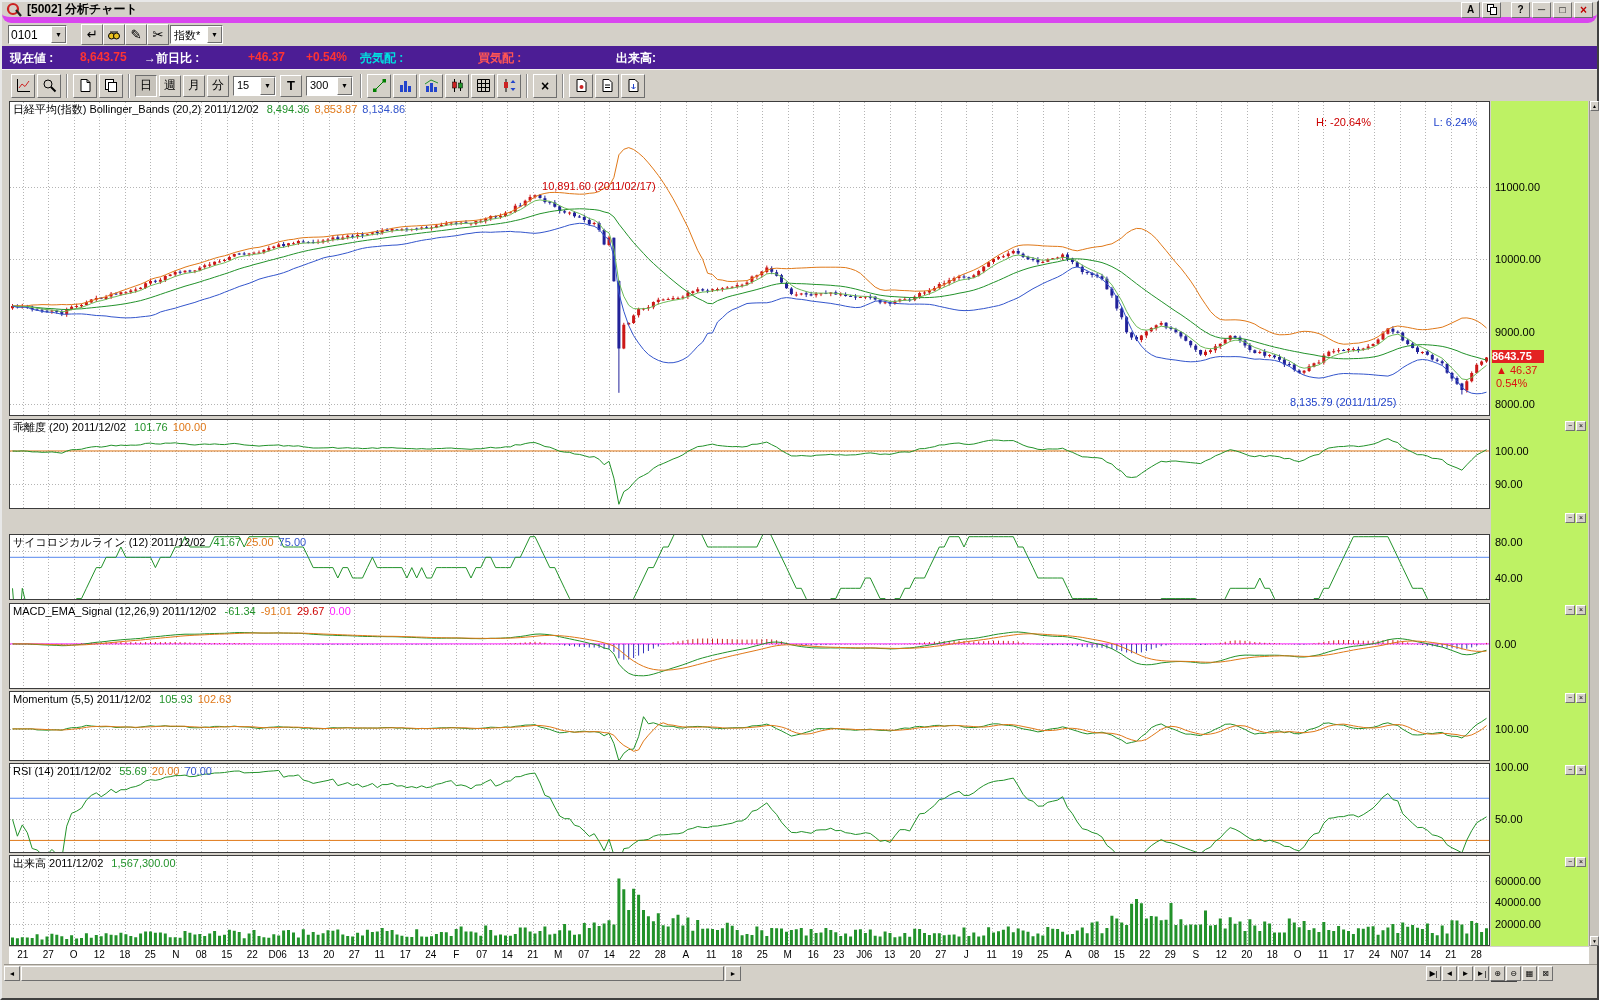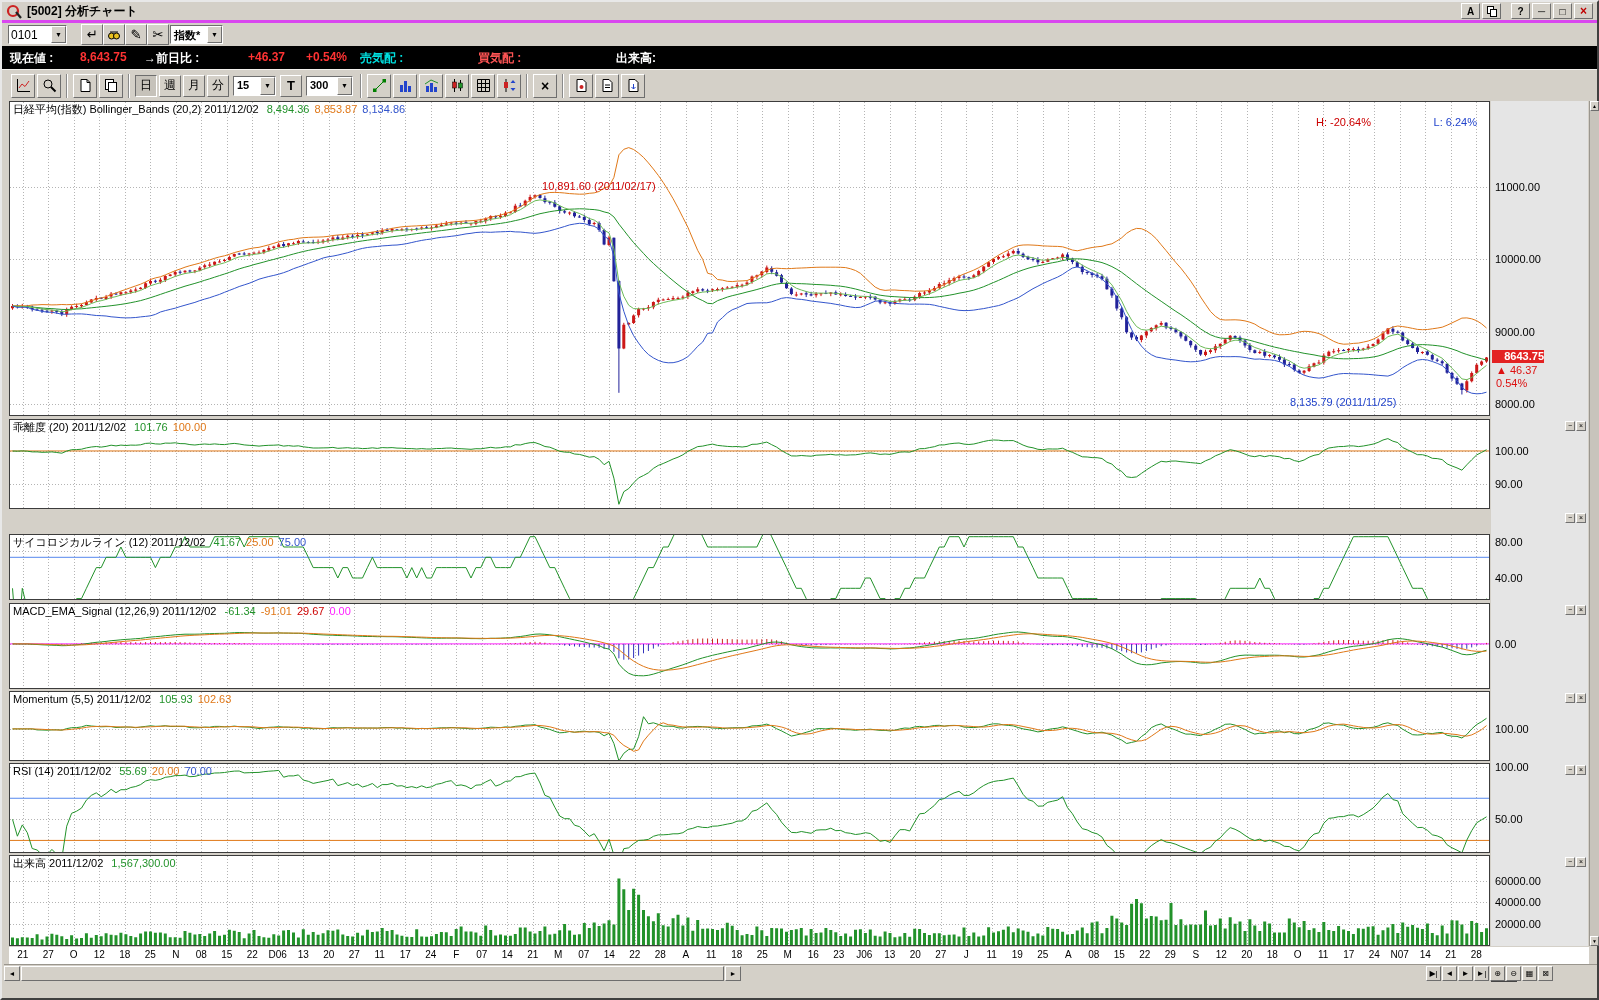--- a/index.html
+++ b/index.html
@@ -1,37 +1,37 @@
 <!DOCTYPE html>
 <html><head>
 <meta charset="utf-8">
 <style>
   *{margin:0;padding:0;box-sizing:border-box;}
   html,body{width:1599px;height:1000px;}
   body{background:#d4d0c8;font-family:"Liberation Sans","DejaVu Sans",sans-serif;overflow:hidden;position:relative;font-size:12px;}
   .window{position:absolute;inset:0;border:2px solid;border-color:#e8e8e8 #404040 #404040 #e8e8e8;background:#d4d0c8;}
   
-  .titlebar{position:absolute;left:0;top:0;right:0;height:21px;display:flex;align-items:center;padding:0 4px;background:#d4d0c8;border-bottom:3px solid #d946ef;}
+  .titlebar{position:absolute;left:0;top:0;right:0;height:21px;display:flex;align-items:center;padding:0 4px;background:#d4d0c8;border-bottom:6px solid #d946ef;border-radius:9px;}
   .title-text{font-weight:bold;color:#000;margin-left:5px;font-size:12px;}
   .tb-spacer{flex:1;}
   .tbtn{width:19px;height:16px;margin-left:2px;display:inline-flex;align-items:center;justify-content:center;background:#d4d0c8;border:1px solid;border-color:#fff #6e6e6e #6e6e6e #fff;font-size:10px;font-weight:bold;font-family:inherit;padding:0;}
   .tbtn.close{color:#c00000;font-size:12px;}
   .tb-gap{width:8px;}
   
   .row2{position:absolute;left:0;top:21px;right:0;height:23px;background:#d4d0c8;}
   .blackfill{position:absolute;left:204px;top:0;right:0;bottom:0;background:#000;}
   .symbol-name{position:absolute;left:12px;top:3px;color:#fff;font-weight:bold;font-size:13px;}
   .combo{position:absolute;display:flex;height:19px;background:#fff;border:1px solid;border-color:#6e6e6e #fff #fff #6e6e6e;}
   .cinput{width:42px;border:none;outline:none;font-family:inherit;font-size:12px;padding:1px 2px;}
-  .ctext{display:inline-block;padding:2px 3px;font-size:11px;background:#fff;min-width:36px;font-weight:bold;}
+  .ctext{display:inline-block;padding:2px 3px;font-size:11px;background:#fff;min-width:36px;}
   .carrow{width:15px;background:#d4d0c8;border:1px solid;border-color:#fff #6e6e6e #6e6e6e #fff;font-size:7px;padding:0;color:#000;}
   .ibtn{width:22px;height:21px;margin:0 1px;display:inline-flex;align-items:center;justify-content:center;background:#d4d0c8;border:1px solid;border-color:#fff #6e6e6e #6e6e6e #fff;padding:0;font-family:inherit;}
   .row2 .ibtn{position:absolute;top:1px;}
   
-  .quote{position:absolute;left:0;top:44px;right:0;height:23px;background:#000000;color:#fff;font-size:12px;font-weight:bold;}
+  .quote{position:absolute;left:0;top:44px;right:0;height:23px;background:#4c1d95;color:#fff;font-size:12px;font-weight:bold;}
   .quote span{position:absolute;top:4px;white-space:nowrap;}
   
   .toolbar{position:absolute;left:0;top:67px;right:0;height:32px;background:#d4d0c8;display:flex;align-items:center;padding-left:8px;border-top:1px solid #f2f0ec;}
   .toolbar .ibtn{width:24px;height:24px;}
   .sep{width:0;height:24px;margin:0 4px;border-left:1px solid #8a8a8a;border-right:1px solid #fff;}
   .pbtn{height:22px;min-width:22px;padding:0 2px;margin:0 1px;background:#d4d0c8;border:1px solid;border-color:#fff #6e6e6e #6e6e6e #fff;font-family:inherit;font-size:12px;}
   .pbtn.active{border-color:#6e6e6e #fff #fff #6e6e6e;background:#c6c2ba;}
   .tlabel{font-weight:bold;font-size:13px;}
   .toolbar .combo{position:relative;margin:0 3px;}
   .clearx{font-size:14px;font-weight:bold;}
@@ -42,24 +42,24 @@
   #panel-psych{top:532px;height:66px;}
   #panel-macd{top:601px;height:86px;}
   #panel-momentum{top:689px;height:70px;}
   #panel-rsi{top:761px;height:90px;}
   #panel-volume{top:853px;height:91px;}
   .panel svg{position:absolute;left:0;top:0;}
   .phead{position:absolute;left:3px;top:0;font-size:11px;line-height:14px;white-space:nowrap;z-index:3;}
   .phead span{margin-right:5px;}
   .anote{position:absolute;font-size:11px;white-space:nowrap;z-index:3;}
   
-  .gutter{position:absolute;left:1489px;top:99px;width:97px;height:845px;background:#e5e5e5;}
+  .gutter{position:absolute;left:1489px;top:99px;width:97px;height:845px;background:#bef264;}
   .gtick{position:absolute;left:4px;font-size:11px;color:#000;white-space:nowrap;}
   .pwbtn{position:absolute;width:10px;height:10px;border:1px solid;border-color:#fff #707070 #707070 #fff;background:#d4d0c8;font-size:7px;line-height:8px;text-align:center;}
-  .pbadge{position:absolute;left:1px;width:52px;background:#e32222;color:#fff;font-size:11px;line-height:13px;font-weight:bold;text-align:right;}
+  .pbadge{position:absolute;left:1px;width:52px;background:#e32222;color:#fff;font-size:11px;line-height:13px;font-weight:bold;text-align:left;}
   .pchange{position:absolute;left:5px;color:#dd1111;font-size:11px;white-space:nowrap;}
   .uxlabel{position:absolute;left:0;border:1px solid #444;background:#fff;font-size:9px;line-height:11px;padding:0 2px;}
   
   .xstrip{position:absolute;left:7px;top:945px;width:1580px;height:17px;background:#fff;}
   .xlabels{position:absolute;left:8px;top:946px;width:1479px;height:14px;}
   .xl{position:absolute;top:1px;width:28px;text-align:center;font-size:10px;color:#000;white-space:nowrap;}
   
   .hscroll{position:absolute;left:2px;top:962px;width:1593px;height:17px;background:#d4d0c8;border-top:1px solid #9a968e;}
   .sbtn{position:absolute;top:1px;width:16px;height:15px;background:#d4d0c8;border:1px solid;border-color:#fff #6e6e6e #6e6e6e #fff;font-size:7px;text-align:center;line-height:13px;padding:0;font-family:inherit;}
   .hthumb{position:absolute;top:1px;left:17px;width:703px;height:15px;background:#d4d0c8;border:1px solid;border-color:#fff #6e6e6e #6e6e6e #fff;}

